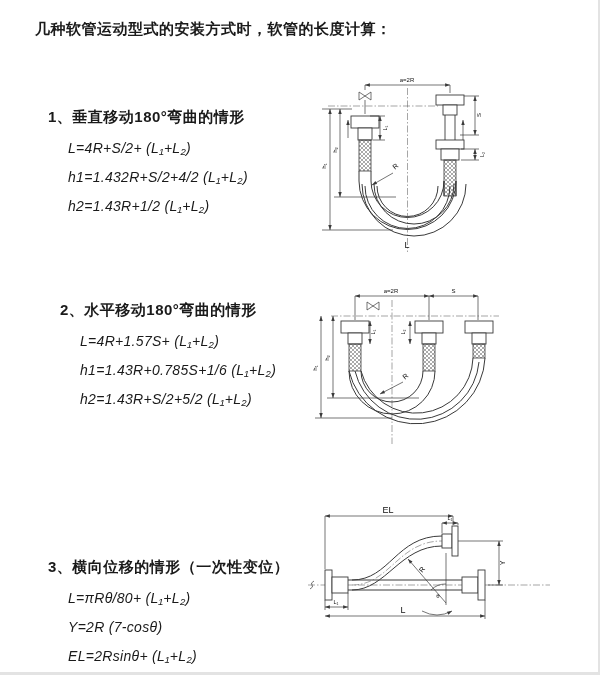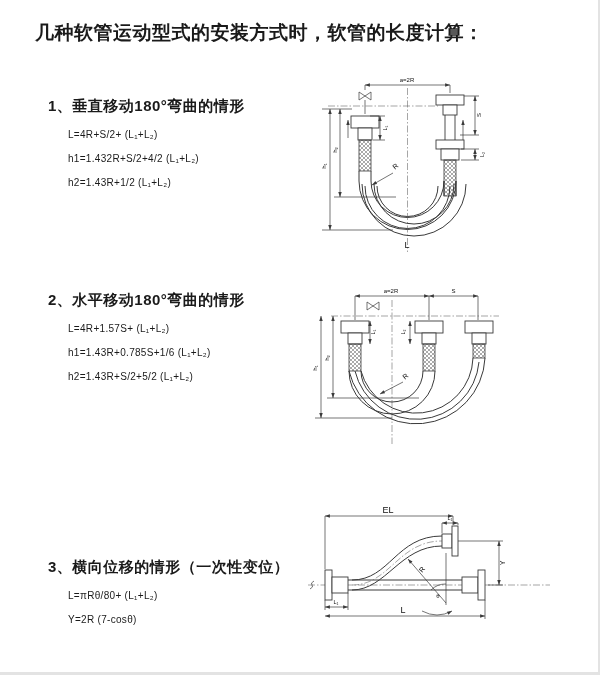--- a/index.html
+++ b/index.html
@@ -1,23 +1,23 @@
 <!DOCTYPE html>
 <html><head>
 <meta charset="utf-8">
 <style>
   html,body{margin:0;padding:0;background:#fff;}
   .page{position:relative;width:600px;height:675px;background:#fff;overflow:hidden;
         font-family:"Liberation Sans","DejaVu Sans",sans-serif;color:#1a1a1a;
         box-shadow:inset -2px -3px 0 #e3e3e3;}
-  .title{position:absolute;left:35px;top:20px;font-size:19px;font-weight:700;letter-spacing:.5px;white-space:nowrap;}
+  .title{position:absolute;left:35px;top:20px;font-size:15px;font-weight:700;letter-spacing:.5px;white-space:nowrap;}
   .sec{position:absolute;left:48px;}
   .sec-heading{font-size:15px;font-weight:700;letter-spacing:.5px;white-space:nowrap;}
-  .formula{margin-left:20px;margin-top:13px;font-size:10px;font-weight:400;letter-spacing:.3px;white-space:nowrap;}
-  .sec1{top:97px;} .sec2{top:291px;} .sec3{top:520px;margin-top:38px;}
+  .formula{margin-left:20px;margin-top:13px;font-size:14px;font-weight:400;letter-spacing:.3px;white-space:nowrap;font-style:italic;}
+  .sec1{top:108px;} .sec2{top:301px;margin-left:12px;} .sec3{top:520px;margin-top:38px;}
   svg{position:absolute;}
   #d1{left:308px;top:66px;} #d2{left:303px;top:276px;} #d3{left:300px;top:503px;}
   .dl{stroke:#3a3a3a;stroke-width:.7;fill:none;}           
   .ol{stroke:#3a3a3a;stroke-width:.9;fill:#fff;}           
   .hs{stroke:#3a3a3a;stroke-width:1;fill:none;}            
   .cl{stroke:#6a6a6a;stroke-width:.6;stroke-dasharray:7 2 1.5 2;fill:none;} 
   .br{stroke:#3a3a3a;stroke-width:.8;}                     
   .dt{font-size:6px;fill:#111;font-family:"Liberation Sans",sans-serif;}
   .dts{font-size:5.5px;fill:#111;font-family:"Liberation Sans",sans-serif;}
   .dtb{font-size:9px;fill:#111;font-family:"Liberation Sans",sans-serif;}
@@ -41,20 +41,21 @@
     <div class="sec-heading">2、水平移动180°弯曲的情形</div>
     <div class="formula">L=4R+1.57S+ (L₁+L₂)</div>
     <div class="formula">h1=1.43R+0.785S+1/6 (L₁+L₂)</div>
     <div class="formula">h2=1.43R+S/2+5/2 (L₁+L₂)</div>
   </div>
 
   <div class="sec sec3">
     <div class="sec-heading">3、横向位移的情形（一次性变位）</div>
     <div class="formula">L=πRθ/80+ (L₁+L₂)</div>
     <div class="formula">Y=2R (7-cosθ)</div>
+    <div class="formula">EL=2Rsinθ+ (L₁+L₂)</div>
   </div>
 
   <svg id="d1" width="288" height="196" viewBox="0 0 288 196">
     <defs>
       <marker id="a1" viewBox="0 0 8 6" refX="7.5" refY="3" markerWidth="8" markerHeight="6" orient="auto-start-reverse">
         <path d="M0.5,0.5 L7.5,3 L0.5,5.5 z" fill="#3a3a3a"></path>
       </marker>
       <pattern id="hx1" width="4" height="4" patternUnits="userSpaceOnUse">
         <path d="M0,0 L4,4 M4,0 L0,4" stroke="#555" stroke-width="0.5"></path>
       </pattern>

